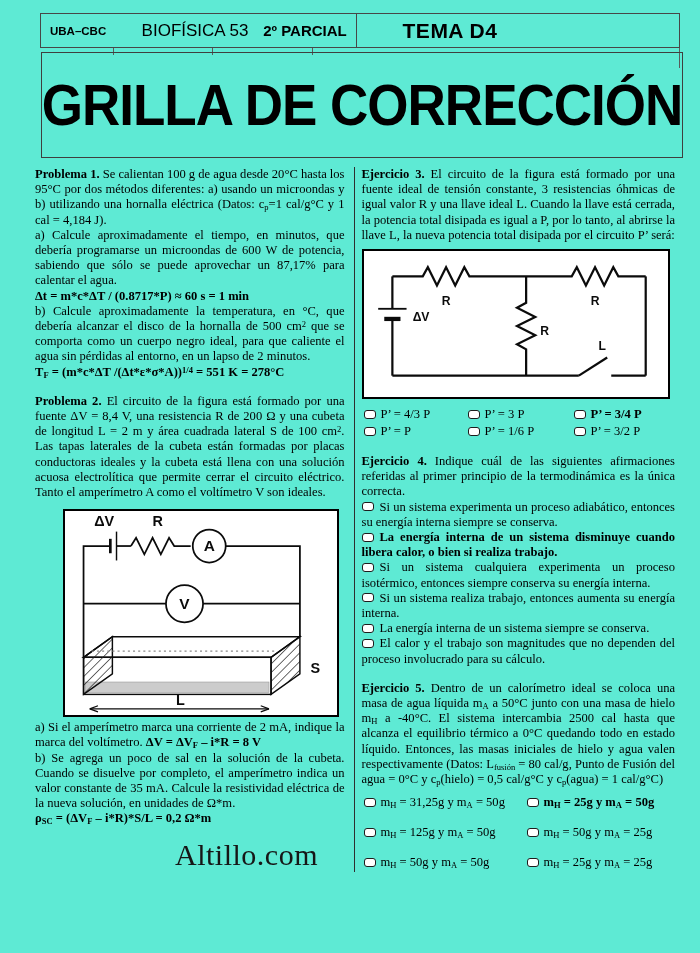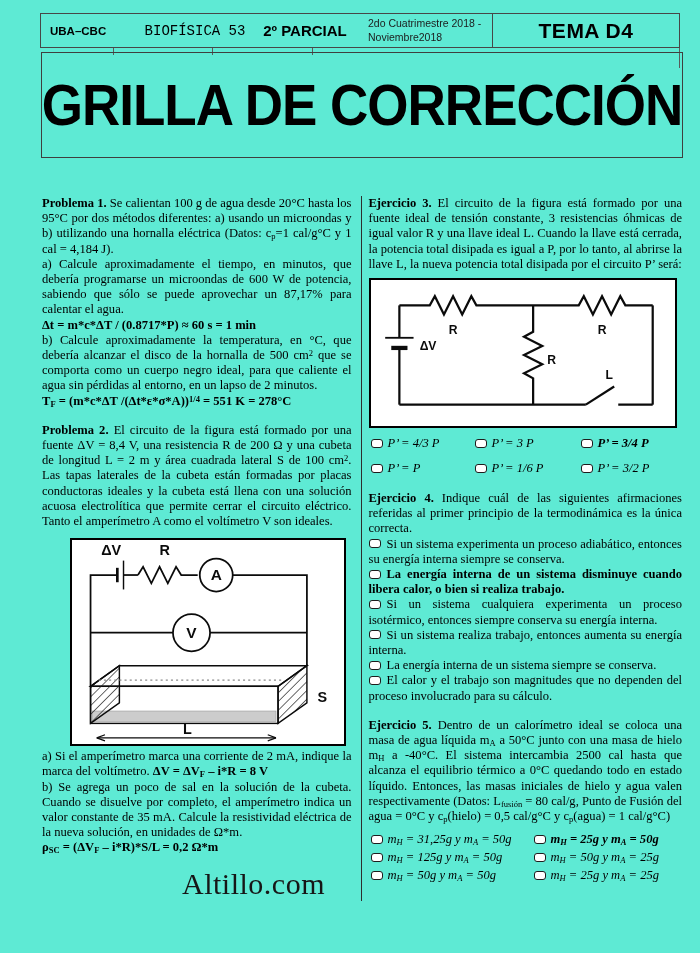--- a/index.html
+++ b/index.html
@@ -4,37 +4,37 @@
 <style>
   html,body { margin:0; padding:0; background:#fff; }
   .page { position:relative; width:700px; height:953px; background:#5eead4; color:#000;
           font-family:"Liberation Serif", serif; overflow:hidden; }
 
   
   .header { position:absolute; left:40px; top:13px; width:640px; height:35px;
             border:1.6px solid #474747; box-sizing:border-box; display:flex; align-items:center;
             font-family:"Liberation Sans", sans-serif; }
   .hcell-org   { width:86px; padding-left:9px; font-weight:bold; font-size:11.5px; }
-  .hcell-course{ width:118px; text-align:center; font-size:14px;font-family:Liberation Mono, monospace; }
+  .hcell-course{ width:118px; text-align:center; font-size:17px; }
   .hcell-exam  { width:102px; text-align:center; font-weight:bold; font-size:15px; }
   .hcell-term  { flex:1; font-size:10.5px; line-height:1.3; padding-left:12px; color:#1c1c1c; }
   .hcell-tema  { width:186px; align-self:stretch; border-left:1.6px solid #474747;
                  display:flex; align-items:center; justify-content:center;
                  font-weight:bold; font-size:21px; letter-spacing:.5px; }
   .tick { position:absolute; width:1.2px; background:#5a5a5a; }
 
   
   .title-box { position:absolute; left:41px; top:52px; width:642px; height:106px;
                border:1.8px solid #3f3f3f; box-sizing:border-box;
                display:flex; align-items:center; justify-content:center; }
   .title { font-family:"Liberation Sans", sans-serif; font-weight:bold; font-size:53px;
            letter-spacing:-1px; white-space:nowrap; transform:scaleY(1.07); }
 
   
-  .columns { position:absolute; left:35px; top:196px; width:640px; display:flex; align-items:stretch;margin-left:7px; }
+  .columns { position:absolute; left:35px; top:167px; width:640px; display:flex; align-items:stretch; }
   .col-left  { width:310px; }
   .col-right { width:314px; margin-left:9px; border-left:1.3px solid #2e2e2e;
                padding-left:7px; box-sizing:content-box; }
 
   .para { margin:0; font-size:12.55px; line-height:15.2px; text-align:justify; }
   .answer { text-align:left; }
   .block-gap { margin-top:14px; }
   sub { font-size:.68em; vertical-align:-0.22em; line-height:0; }
   sup { font-size:.68em; vertical-align:0.35em; line-height:0; }
   b { font-weight:bold; }
@@ -45,43 +45,39 @@
   .e3fig { width:308px; height:150px; margin:6px 0 7px 0; }
   .figure svg { display:block; width:100%; height:100%; }
   .wire { stroke:#0b0b0b; fill:none; }
   .figlabel { font-family:"Liberation Sans", sans-serif; font-weight:bold; fill:#0b0b0b; }
 
   
   .cb { display:inline-block; width:12px; height:9px; border:1.35px solid #1d1d1d;
         border-radius:3px; background:#fff; box-sizing:border-box; margin-right:5px;
         vertical-align:-0.5px; }
   .optgrid { margin-top:7px; font-size:12.55px; line-height:17px; }
-  .optgrid.three { display:grid; grid-template-columns:104px 106px 1fr; row-gap:8px; margin-left:2px;font-style:italic; }
-  .optgrid.two   { display:grid; grid-template-columns:163px 1fr; row-gap:1px; margin-left:2px;font-style:italic; }
+  .optgrid.three { display:grid; grid-template-columns:104px 106px 1fr; row-gap:0; margin-left:2px; }
+  .optgrid.two   { display:grid; grid-template-columns:163px 1fr; row-gap:13px; margin-left:2px; }
   .opt { white-space:nowrap; }
   .opt-line { margin:0; }
   .opt-line .cb { margin-right:6px; }
 
   
   .watermark { margin-top:11px; padding-left:140px; font-family:Liberation Serif, serif;
                font-size:30px; color:#161616; letter-spacing:.5px; }
 </style>
 </head>
 <body>
 
 <div class="page">
 
   <div class="header">
     <div class="hcell-org">UBA–CBC</div>
     <div class="hcell-course">BIOFÍSICA 53</div>
     <div class="hcell-exam">2º PARCIAL</div>
-    <div class="hcell-term">
-      <div>2do Cuatrimestre 2018 -</div>
-      <div>Noviembre2018</div>
-    </div>
     <div class="hcell-tema">TEMA D4</div>
   </div>
   <div class="tick" style="left:113px; top:48px; height:7px;"></div>
   <div class="tick" style="left:212px; top:48px; height:7px;"></div>
   <div class="tick" style="left:312px; top:48px; height:7px;"></div>
   <div class="tick" style="left:679px; top:48px; height:20px;"></div>
 
   <div class="title-box">
     <div class="title">GRILLA DE CORRECCIÓN</div>
   </div>

